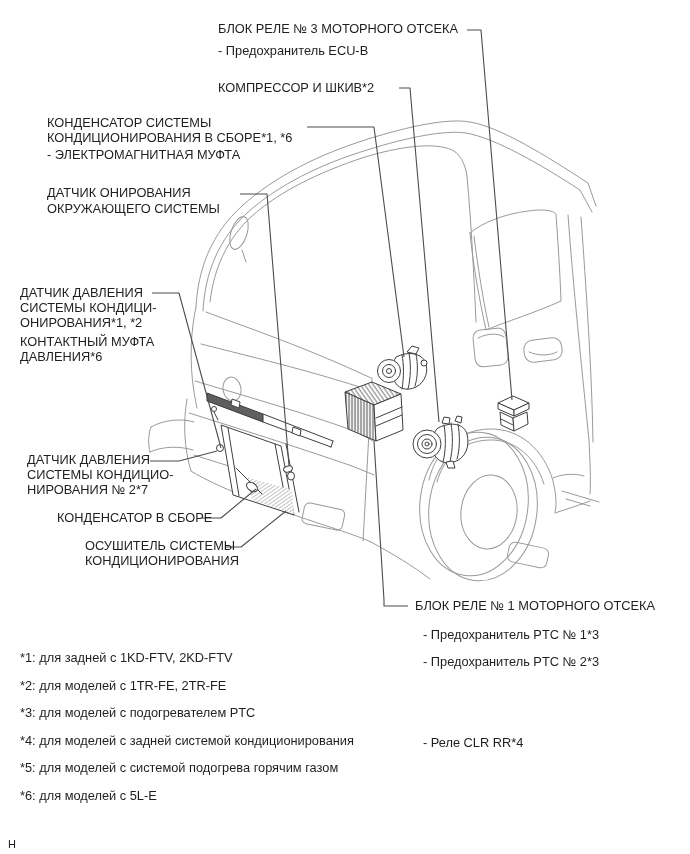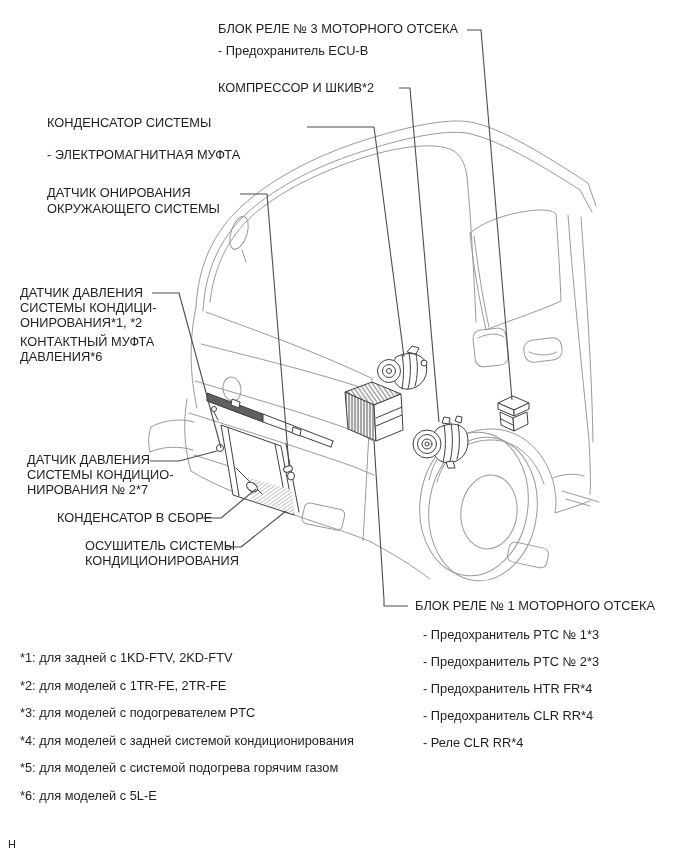--- a/index.html
+++ b/index.html
@@ -163,20 +163,21 @@
       <path class="leader" d="M374,441 L384,600 L384,606 L408,606"></path>
     </g>
   </svg>
 
   <div class="lbl" style="left:218px;top:22px">БЛОК РЕЛЕ № 3 МОТОРНОГО ОТСЕКА</div>
   <div class="lbl" style="left:218px;top:44px">- Предохранитель ECU-B</div>
 
   <div class="lbl" style="left:218px;top:81px">КОМПРЕССОР И ШКИВ*2</div>
 
   <div class="lbl" style="left:47px;top:116px">КОНДЕНСАТОР СИСТЕМЫ</div>
+  <div class="lbl" style="left:47px;top:131px">КОНДИЦИОНИРОВАНИЯ В СБОРЕ*1, *6</div>
   <div class="lbl" style="left:47px;top:148px">- ЭЛЕКТРОМАГНИТНАЯ МУФТА</div>
 
   <div class="lbl" style="left:47px;top:186px">ДАТЧИК ОНИРОВАНИЯ</div>
   <div class="lbl" style="left:47px;top:202px">ОКРУЖАЮЩЕГО СИСТЕМЫ</div>
 
   <div class="lbl" style="left:20px;top:286px">ДАТЧИК ДАВЛЕНИЯ</div>
   <div class="lbl" style="left:20px;top:301px">СИСТЕМЫ КОНДИЦИ-</div>
   <div class="lbl" style="left:20px;top:316px">ОНИРОВАНИЯ*1, *2</div>
   <div class="lbl" style="left:20px;top:335px">КОНТАКТНЫЙ МУФТА</div>
   <div class="lbl" style="left:20px;top:350px">ДАВЛЕНИЯ*6</div>
@@ -186,22 +187,20 @@
   <div class="lbl" style="left:27px;top:483px">НИРОВАНИЯ № 2*7</div>
 
   <div class="lbl" style="left:57px;top:511px">КОНДЕНСАТОР В СБОРЕ</div>
 
   <div class="lbl" style="left:85px;top:539px">ОСУШИТЕЛЬ СИСТЕМЫ</div>
   <div class="lbl" style="left:85px;top:554px">КОНДИЦИОНИРОВАНИЯ</div>
 
   <div class="lbl" style="left:415px;top:599px">БЛОК РЕЛЕ № 1 МОТОРНОГО ОТСЕКА</div>
   <div class="lbl" style="left:423px;top:628px">- Предохранитель PTC № 1*3</div>
   <div class="lbl" style="left:423px;top:655px">- Предохранитель PTC № 2*3</div>
-  <div class="lbl" style="left:423px;top:682px">- Предохранитель HTR FR*4</div>
-  <div class="lbl" style="left:423px;top:709px">- Предохранитель CLR RR*4</div>
   <div class="lbl" style="left:423px;top:736px">- Реле CLR RR*4</div>
 
   <div class="lbl" style="left:20px;top:651px">*1: для задней с 1KD-FTV, 2KD-FTV</div>
   <div class="lbl" style="left:20px;top:679px">*2: для моделей с 1TR-FE, 2TR-FE</div>
   <div class="lbl" style="left:20px;top:706px">*3: для моделей с подогревателем PTC</div>
   <div class="lbl" style="left:20px;top:734px">*4: для моделей с задней системой кондиционирования</div>
   <div class="lbl" style="left:20px;top:761px">*5: для моделей с системой подогрева горячим газом</div>
   <div class="lbl" style="left:20px;top:789px">*6: для моделей с 5L-E</div>
 
   <div class="marker" style="left:8px;top:838px">H</div>

